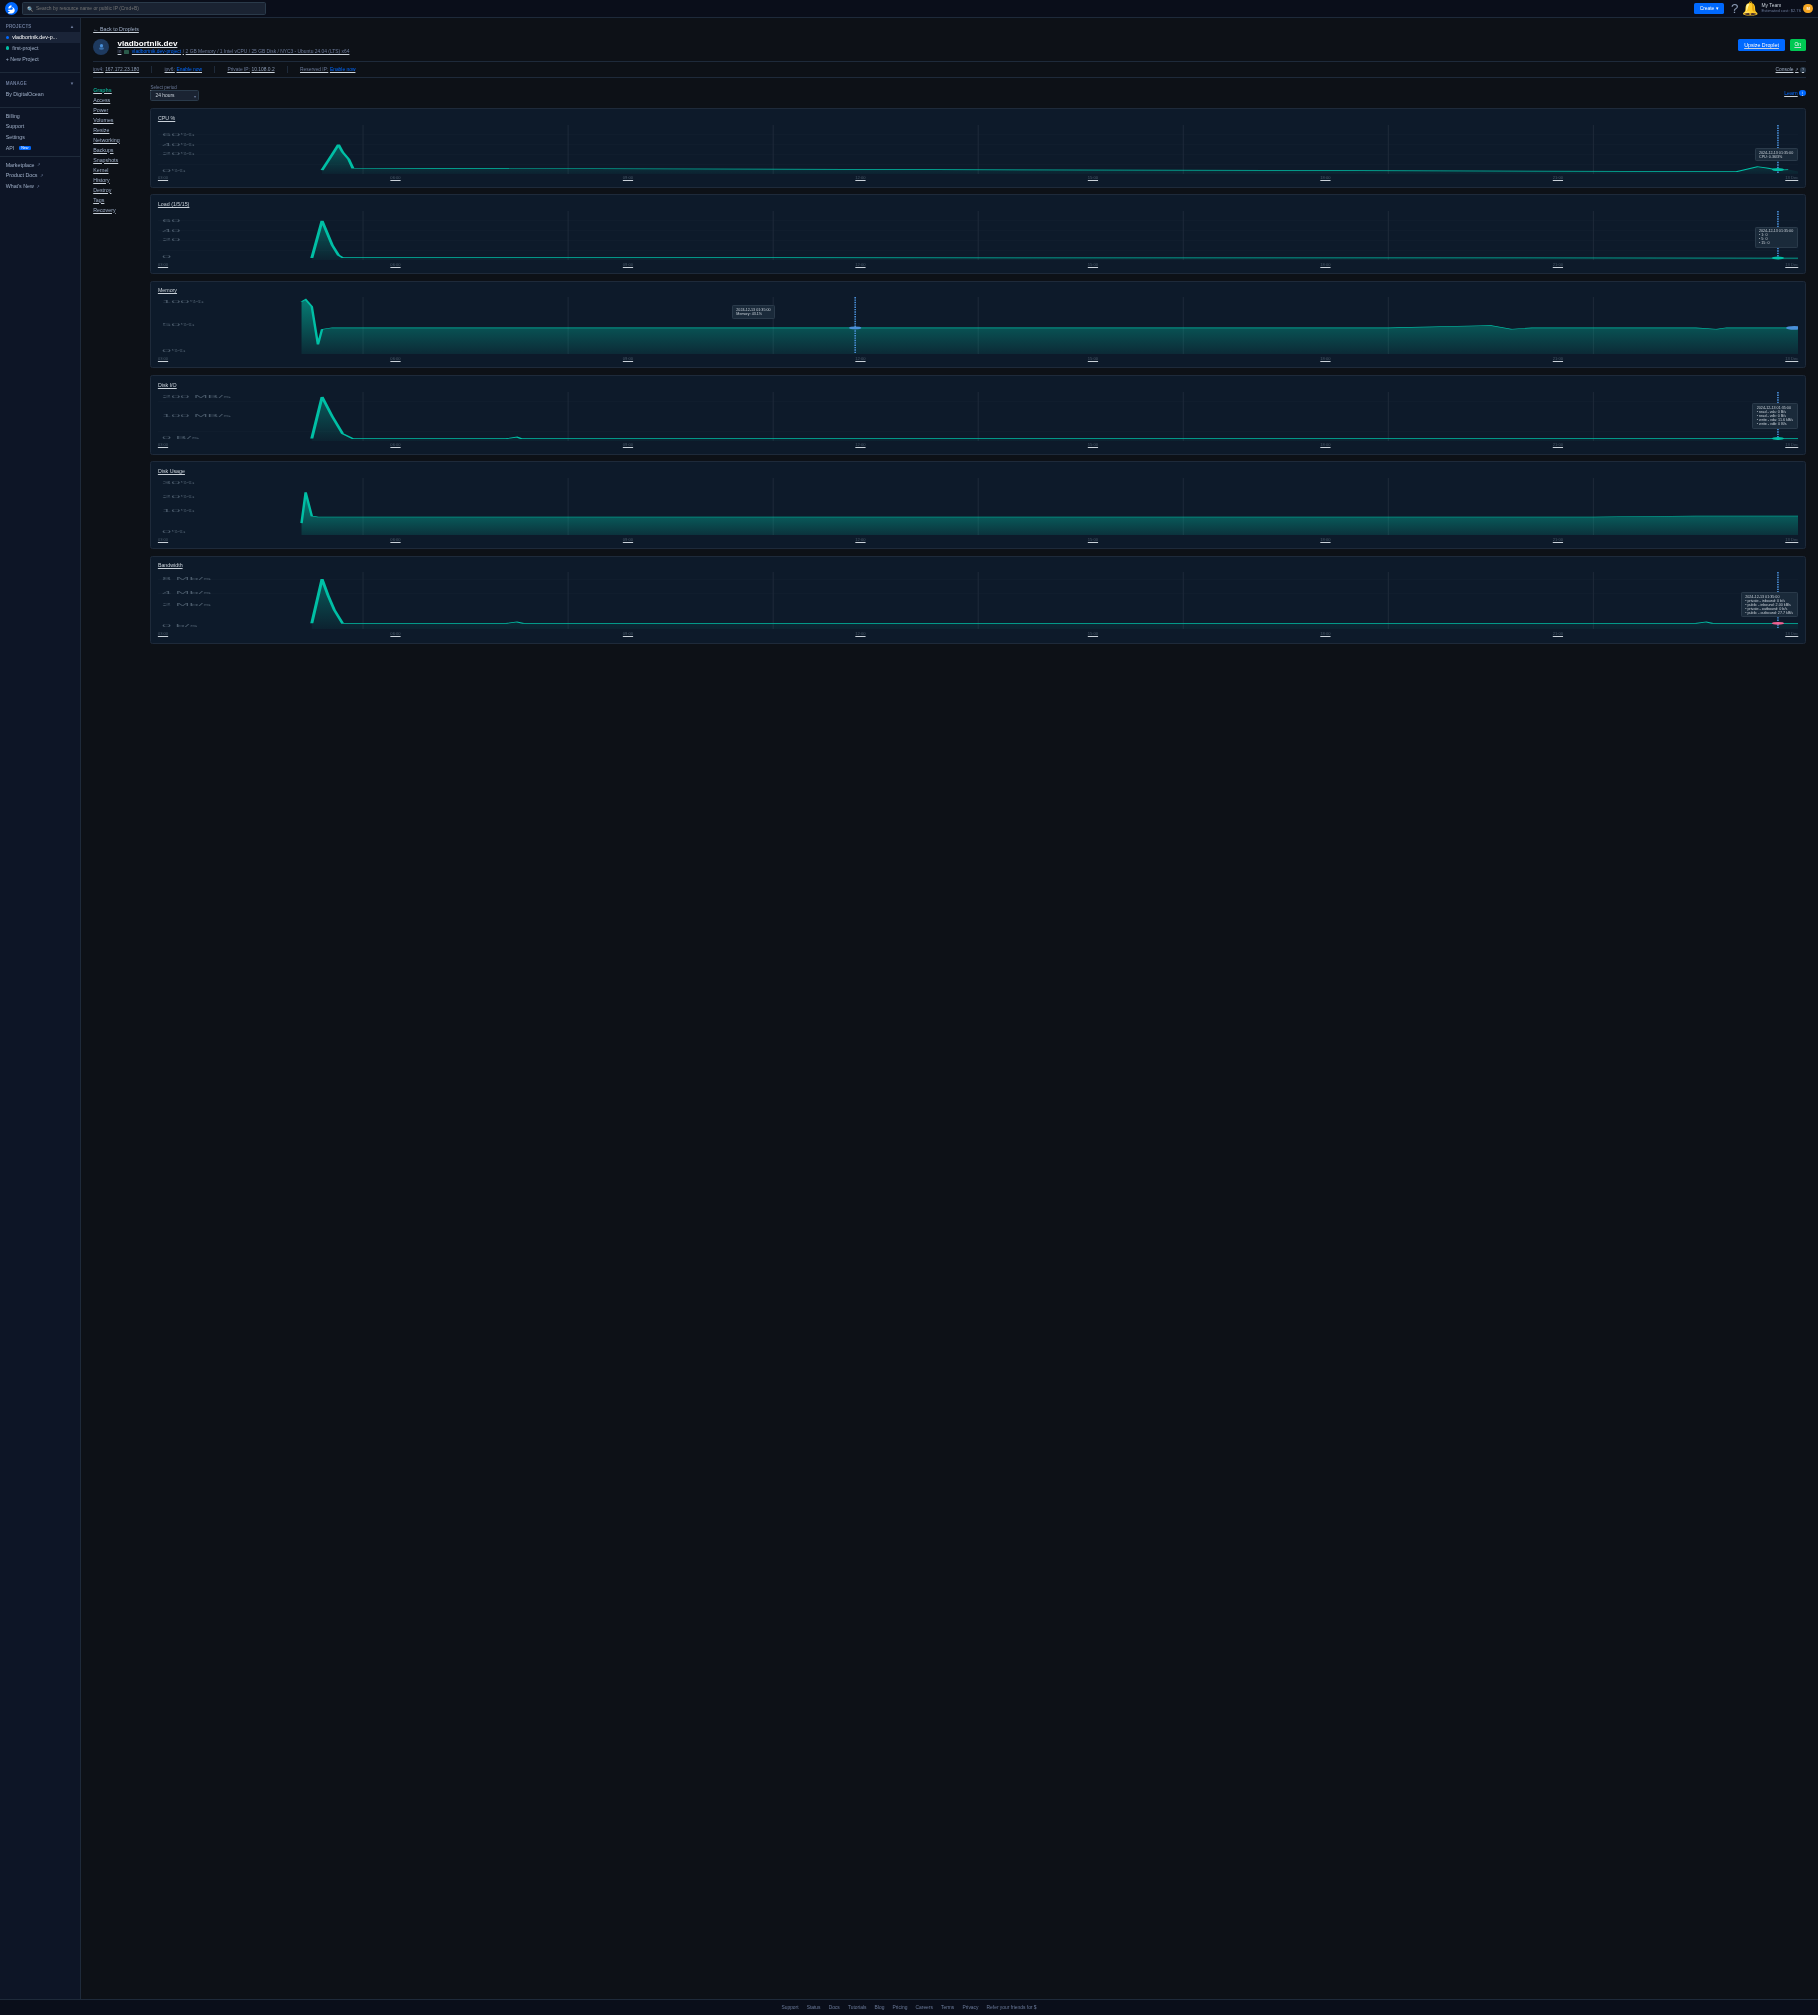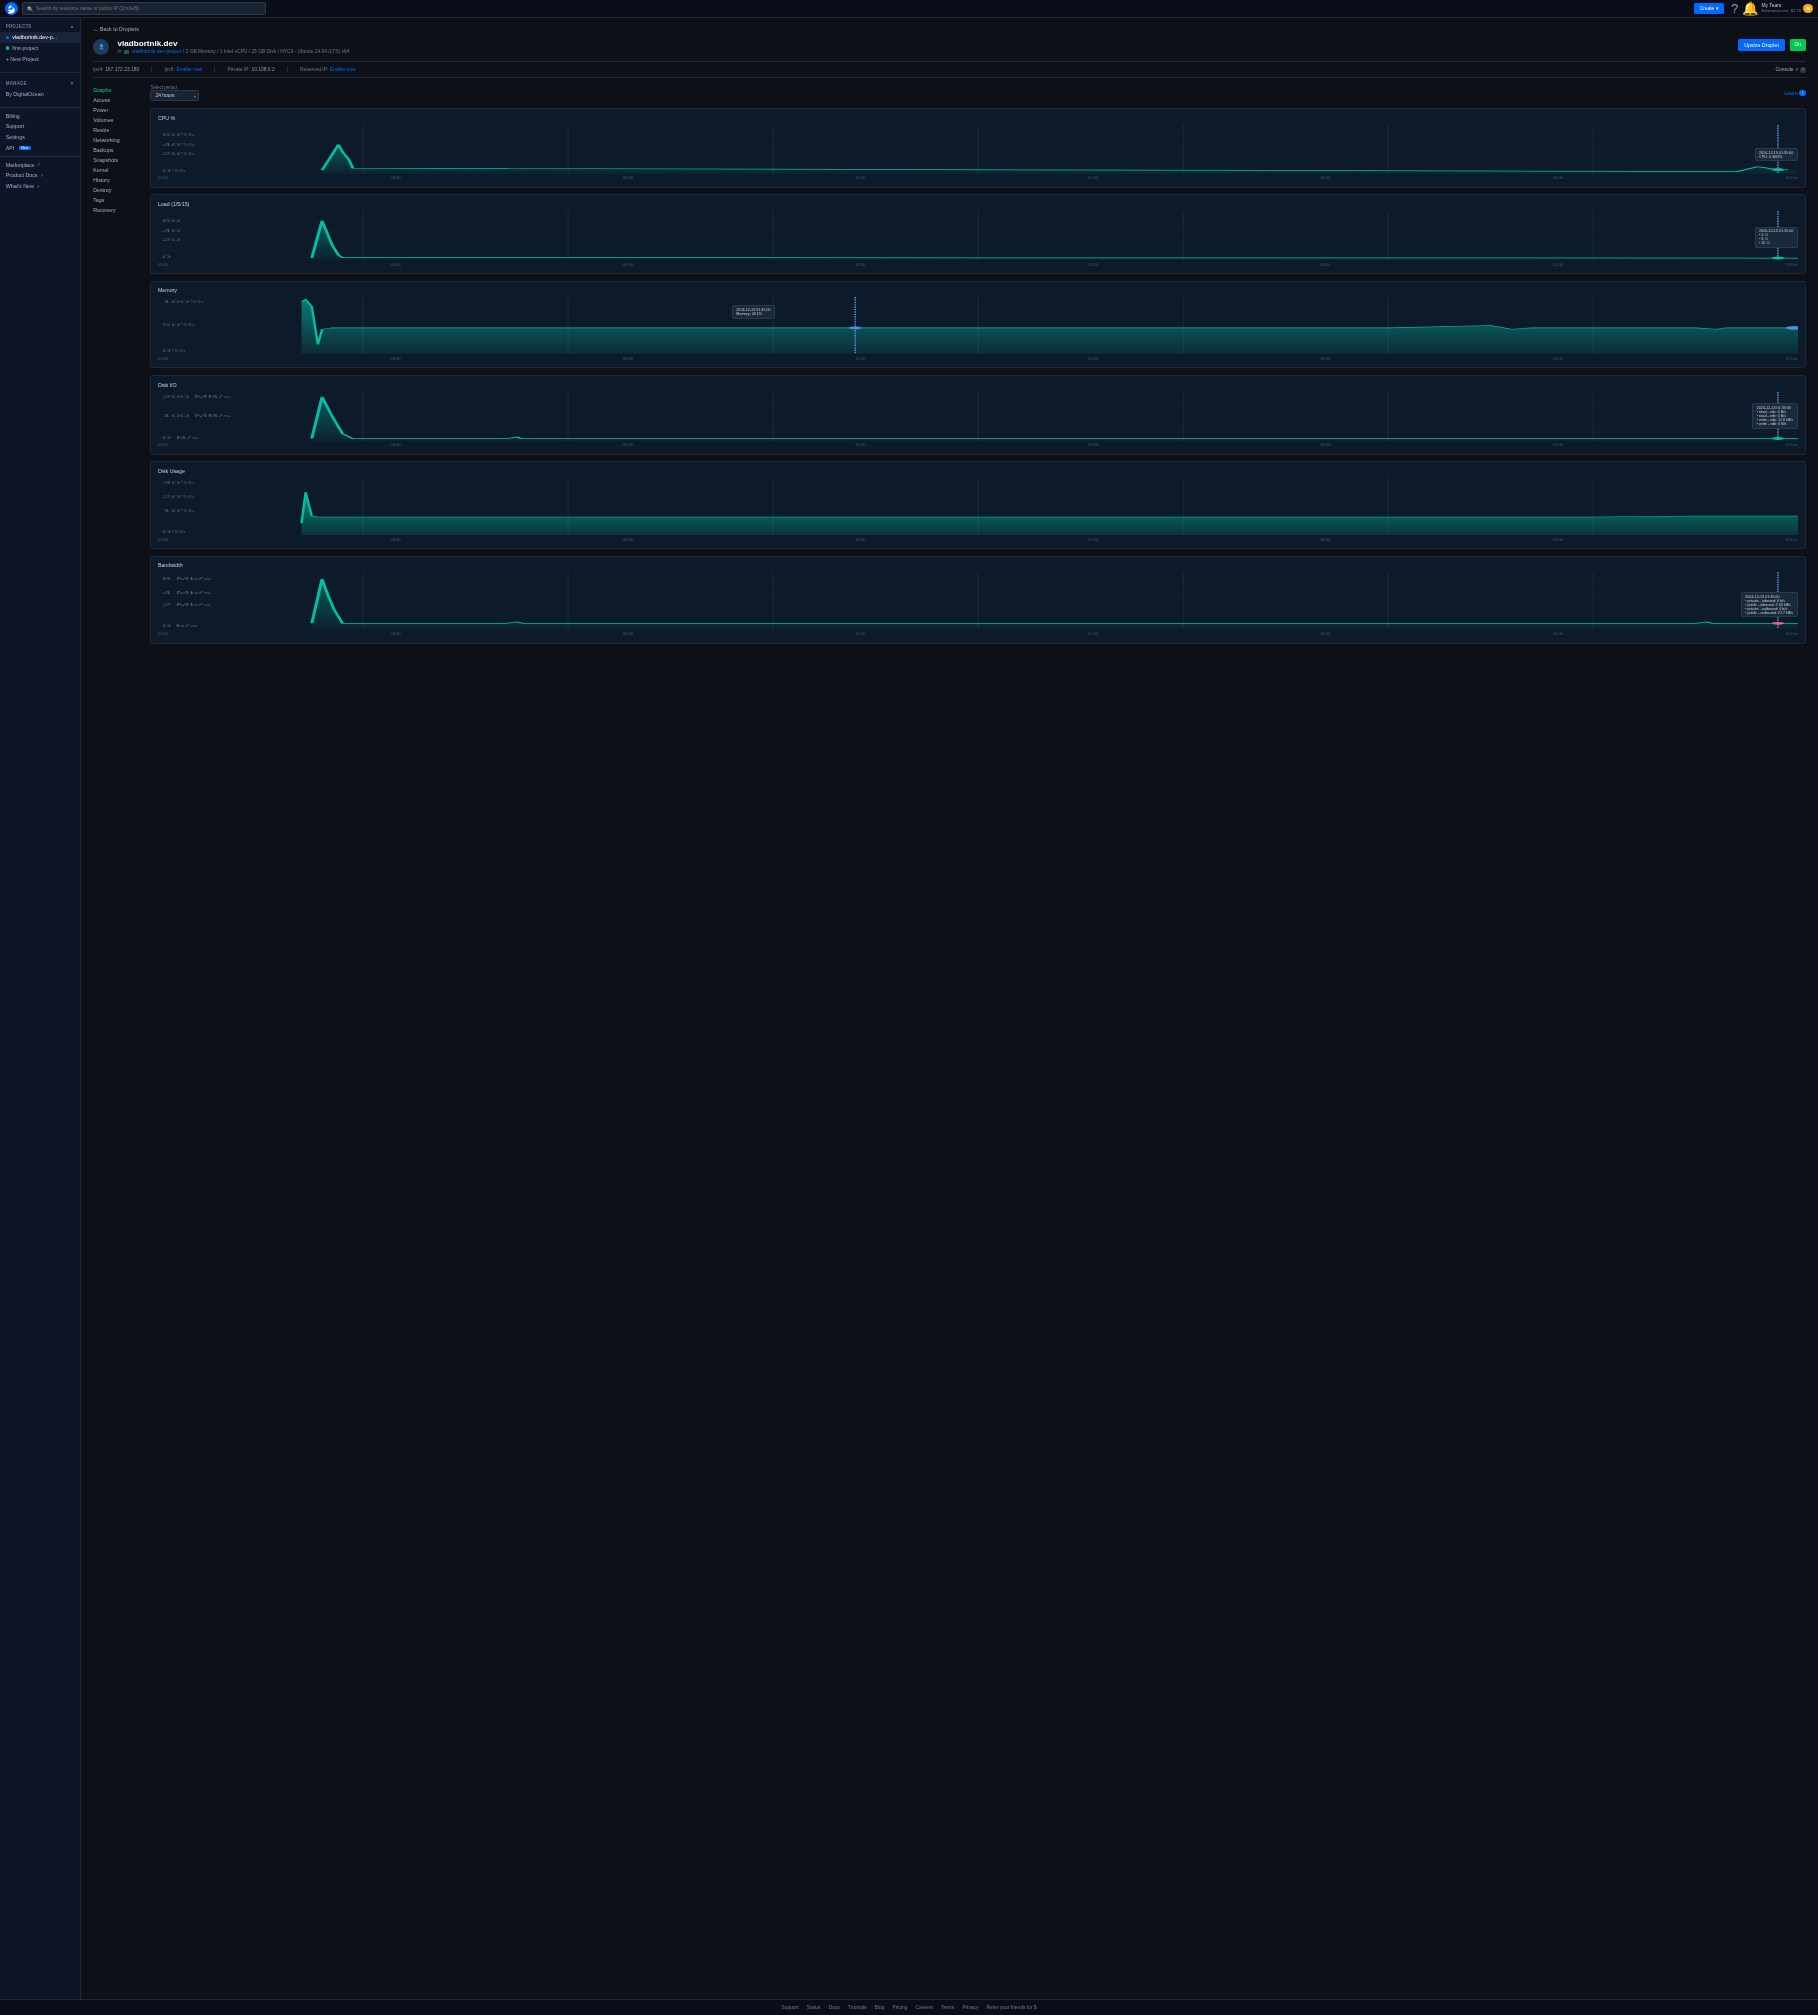--- a/index.html
+++ b/index.html
@@ -3,21 +3,21 @@
   <meta charset="utf-8">
   <style>
     * { box-sizing: border-box; margin: 0; padding: 0; }
     body { font-family: -apple-system, BlinkMacSystemFont, 'Segoe UI', sans-serif; background: #0d1117; color: #c9d1d9; display: flex; flex-direction: column; min-height: 100vh; font-size: 5.3px; }
     
     
     .app { display: flex; flex-direction: column; height: 100vh; }
     .top-bar { display: flex; align-items: center; background: #0a0e1a; border-bottom: 0.4px solid #1e2a3a; height: 18px; padding: 0 4.9px; gap: 4.1px; flex-shrink: 0; }
     .main-layout { display: flex; flex: 1; overflow: hidden; }
     .sidebar { width: 81px; background: #0d1526; border-right: 0.4px solid #1e2a3a; display: flex; flex-direction: column; overflow-y: auto; flex-shrink: 0; }
-    .content { flex: 1; overflow-y: auto; background: #0d1117; padding: 8.1px 12.2px; }
+    .content { flex: 1; overflow-y: auto; background: #0d1117; padding: 8.1px 12.2px; text-decoration: underline; }
     
     
     .logo { width: 13px; height: 13px; flex-shrink: 0; }
     .logo svg { width: 13px; height: 13px; }
     .search-bar { flex: 1; background: #1a2332; border: 0.4px solid #2a3a4a; border-radius: 1.6px; display: flex; align-items: center; padding: 0 4.1px; gap: 2.4px; height: 12.2px; max-width: 244px; }
     .search-bar input { background: transparent; border: none; outline: none; color: #8b9bb4; font-size: 4.9px; width: 100%; }
     .top-bar-actions { margin-left: auto; display: flex; align-items: center; gap: 4.9px; }
     .create-btn { background: #0069ff; color: white; border: none; border-radius: 1.6px; padding: 2.4px 5.7px; font-size: 4.9px; cursor: pointer; display: flex; align-items: center; gap: 1.6px; }
     .icon-btn { background: transparent; border: none; color: #8b9bb4; cursor: pointer; width: 11.4px; height: 11.4px; display: flex; align-items: center; justify-content: center; border-radius: 1.6px; }
     .user-info { display: flex; align-items: center; gap: 2.4px; font-size: 4.9px; color: #c9d1d9; }

